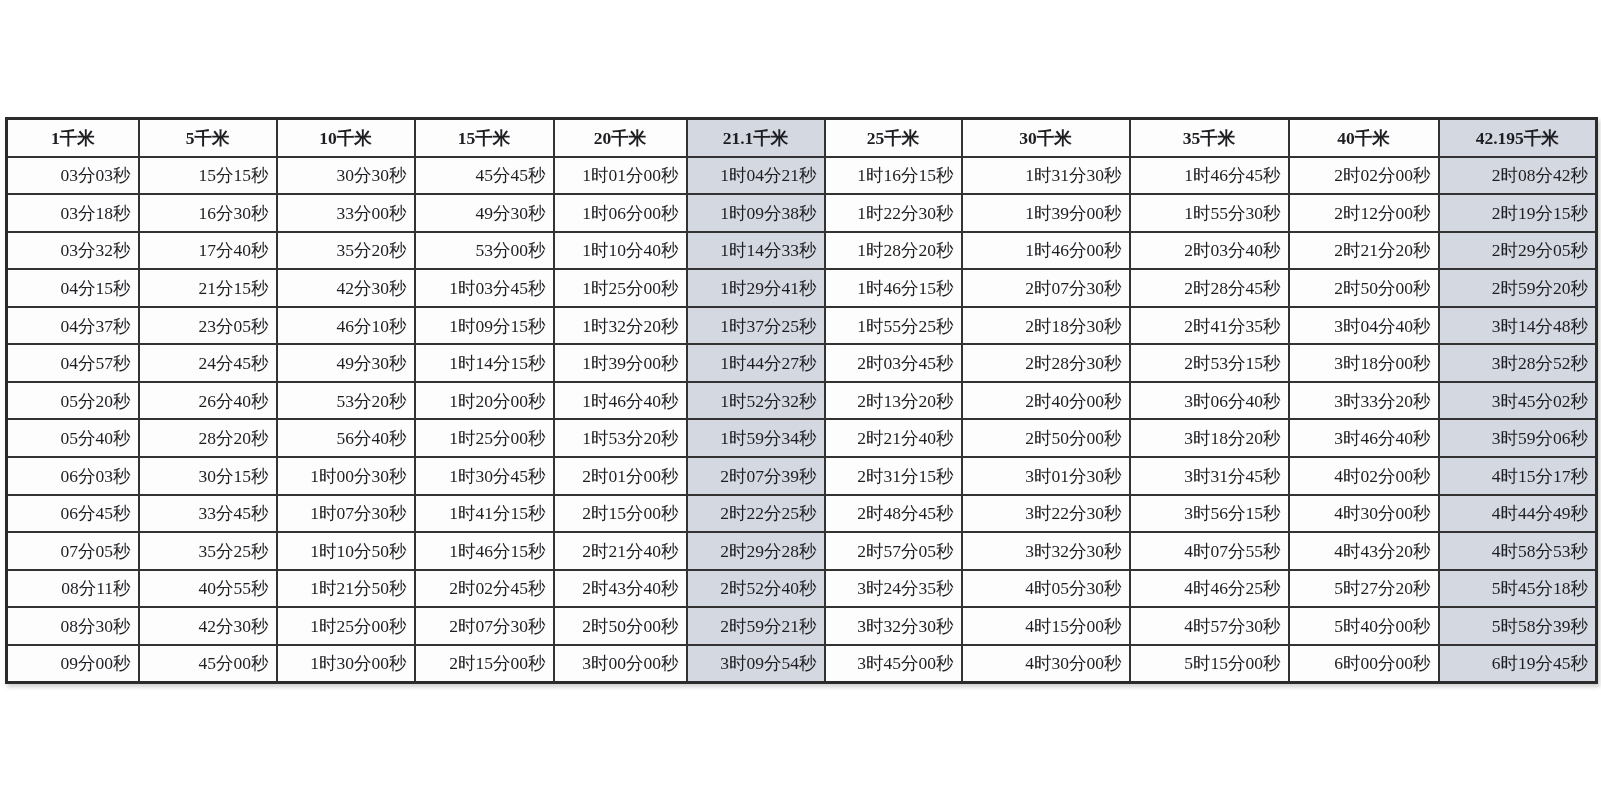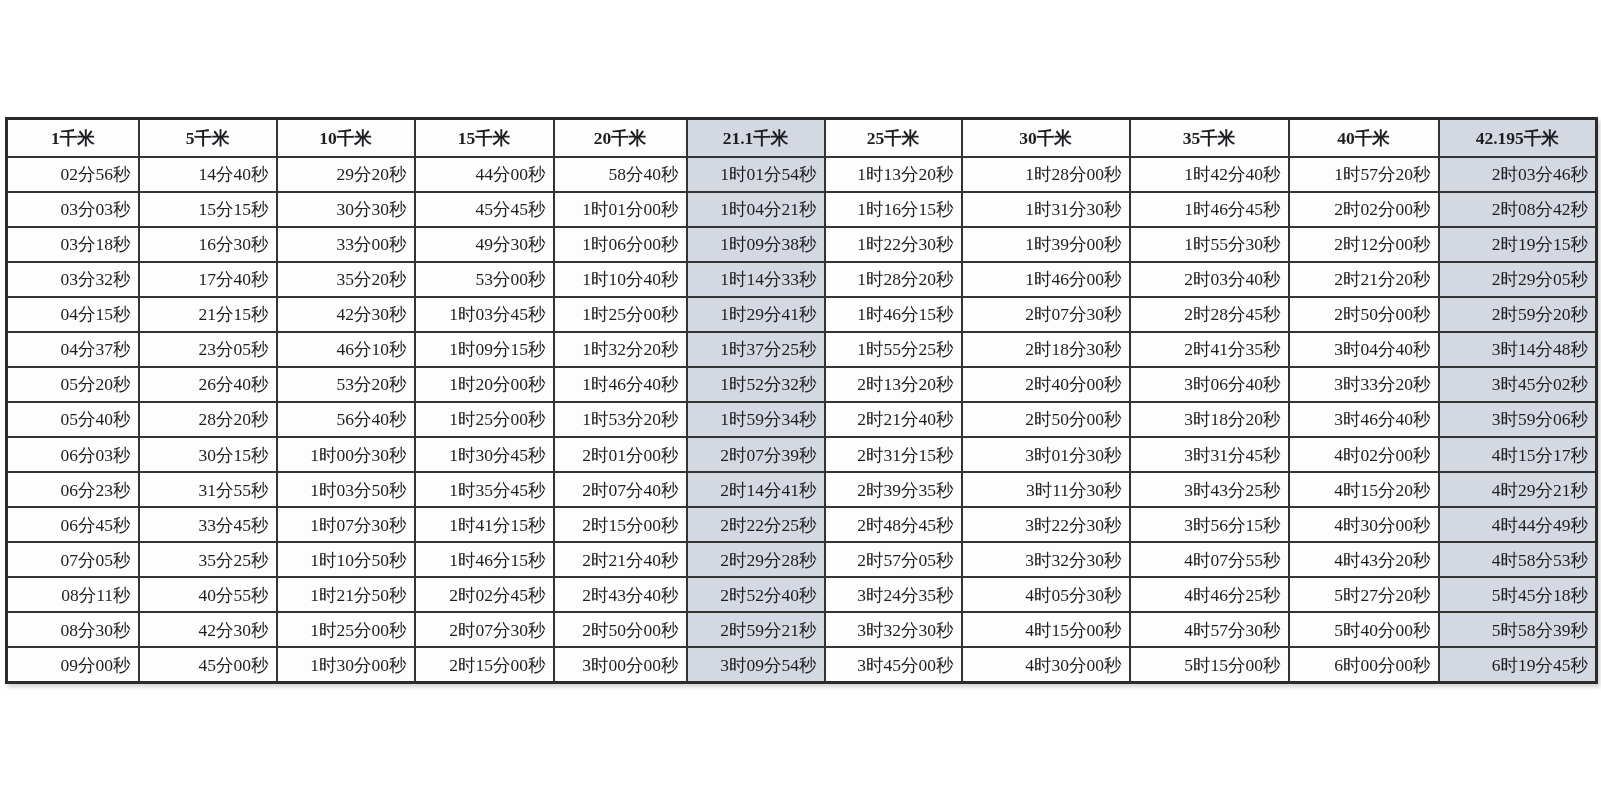--- a/index.html
+++ b/index.html
@@ -77,33 +77,20 @@
           <th class="hl">21.1千米</th>
           <th>25千米</th>
           <th>30千米</th>
           <th>35千米</th>
           <th>40千米</th>
           <th class="hl">42.195千米</th>
         </tr>
     </thead>
     <tbody>
         <tr>
-          <td>02分56秒</td>
-          <td>14分40秒</td>
-          <td>29分20秒</td>
-          <td>44分00秒</td>
-          <td>58分40秒</td>
-          <td class="hl">1时01分54秒</td>
-          <td>1时13分20秒</td>
-          <td>1时28分00秒</td>
-          <td>1时42分40秒</td>
-          <td>1时57分20秒</td>
-          <td class="hl">2时03分46秒</td>
-        </tr>
-        <tr>
           <td>03分03秒</td>
           <td>15分15秒</td>
           <td>30分30秒</td>
           <td>45分45秒</td>
           <td>1时01分00秒</td>
           <td class="hl">1时04分21秒</td>
           <td>1时16分15秒</td>
           <td>1时31分30秒</td>
           <td>1时46分45秒</td>
           <td>2时02分00秒</td>
@@ -155,20 +142,33 @@
           <td>1时09分15秒</td>
           <td>1时32分20秒</td>
           <td class="hl">1时37分25秒</td>
           <td>1时55分25秒</td>
           <td>2时18分30秒</td>
           <td>2时41分35秒</td>
           <td>3时04分40秒</td>
           <td class="hl">3时14分48秒</td>
         </tr>
         <tr>
+          <td>04分57秒</td>
+          <td>24分45秒</td>
+          <td>49分30秒</td>
+          <td>1时14分15秒</td>
+          <td>1时39分00秒</td>
+          <td class="hl">1时44分27秒</td>
+          <td>2时03分45秒</td>
+          <td>2时28分30秒</td>
+          <td>2时53分15秒</td>
+          <td>3时18分00秒</td>
+          <td class="hl">3时28分52秒</td>
+        </tr>
+        <tr>
           <td>05分20秒</td>
           <td>26分40秒</td>
           <td>53分20秒</td>
           <td>1时20分00秒</td>
           <td>1时46分40秒</td>
           <td class="hl">1时52分32秒</td>
           <td>2时13分20秒</td>
           <td>2时40分00秒</td>
           <td>3时06分40秒</td>
           <td>3时33分20秒</td>
@@ -194,33 +194,20 @@
           <td>1时30分45秒</td>
           <td>2时01分00秒</td>
           <td class="hl">2时07分39秒</td>
           <td>2时31分15秒</td>
           <td>3时01分30秒</td>
           <td>3时31分45秒</td>
           <td>4时02分00秒</td>
           <td class="hl">4时15分17秒</td>
         </tr>
         <tr>
-          <td>06分23秒</td>
-          <td>31分55秒</td>
-          <td>1时03分50秒</td>
-          <td>1时35分45秒</td>
-          <td>2时07分40秒</td>
-          <td class="hl">2时14分41秒</td>
-          <td>2时39分35秒</td>
-          <td>3时11分30秒</td>
-          <td>3时43分25秒</td>
-          <td>4时15分20秒</td>
-          <td class="hl">4时29分21秒</td>
-        </tr>
-        <tr>
           <td>06分45秒</td>
           <td>33分45秒</td>
           <td>1时07分30秒</td>
           <td>1时41分15秒</td>
           <td>2时15分00秒</td>
           <td class="hl">2时22分25秒</td>
           <td>2时48分45秒</td>
           <td>3时22分30秒</td>
           <td>3时56分15秒</td>
           <td>4时30分00秒</td>

